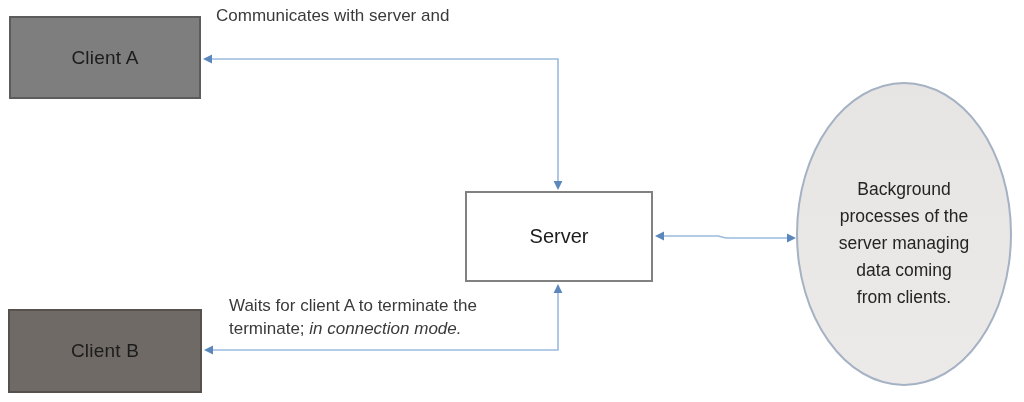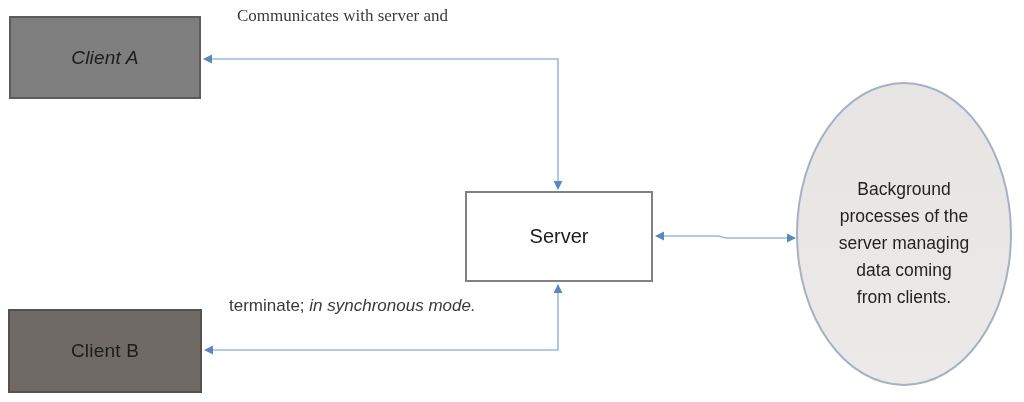--- a/index.html
+++ b/index.html
@@ -30,21 +30,20 @@
   }
   .client-box {
     color: #1c1c1c;
     font-size: 19px;
     letter-spacing: 0.2px;
   }
   #client-a {
     left: 9px; top: 16px; width: 192px; height: 83px;
     background: #7e7e7e;
     border: 2px solid #5c5c5c;
-    font-style: italic;
   }
   #client-b {
     left: 8px; top: 309px; width: 194px; height: 84px;
     background: #6f6a66;
     border: 2px solid #56514d;
   }
   #server {
     left: 465px; top: 191px; width: 188px; height: 91px;
     background: #ffffff;
     border: 2px solid #818181;
@@ -64,21 +63,21 @@
     line-height: 27px;
     color: #242424;
   }
   .note {
     position: absolute;
     font-size: 17px;
     line-height: 23px;
     color: #3a3a3a;
     white-space: nowrap;
   }
-  #note-top { left: 237px; top: 4px; font-family: Liberation Serif, serif; }
+  #note-top { left: 216px; top: 4px; }
   #note-bottom { left: 229px; top: 294px; }
   .note em { font-style: italic; }
 </style>
 </head>
 <body>
 
 <div class="canvas">
 
   <svg class="connectors" viewBox="0 0 1024 402" xmlns="http://www.w3.org/2000/svg">
 
@@ -109,16 +108,17 @@
 
   <div class="node" id="ellipse">
     <div class="ellipse-text">Background processes of the server managing data coming from clients.</div>
   </div>
 
   <div class="note" id="note-top">
     <div>Communicates with server and</div>
   </div>
 
   <div class="note" id="note-bottom">
-    <div><span>terminate; </span><em>in synchronous mode.</em></div>
+    <div>Waits for client A to terminate the</div>
+    <div><span>terminate; </span><em>in connection mode.</em></div>
   </div>
 
 </div>
 
 </body></html>

